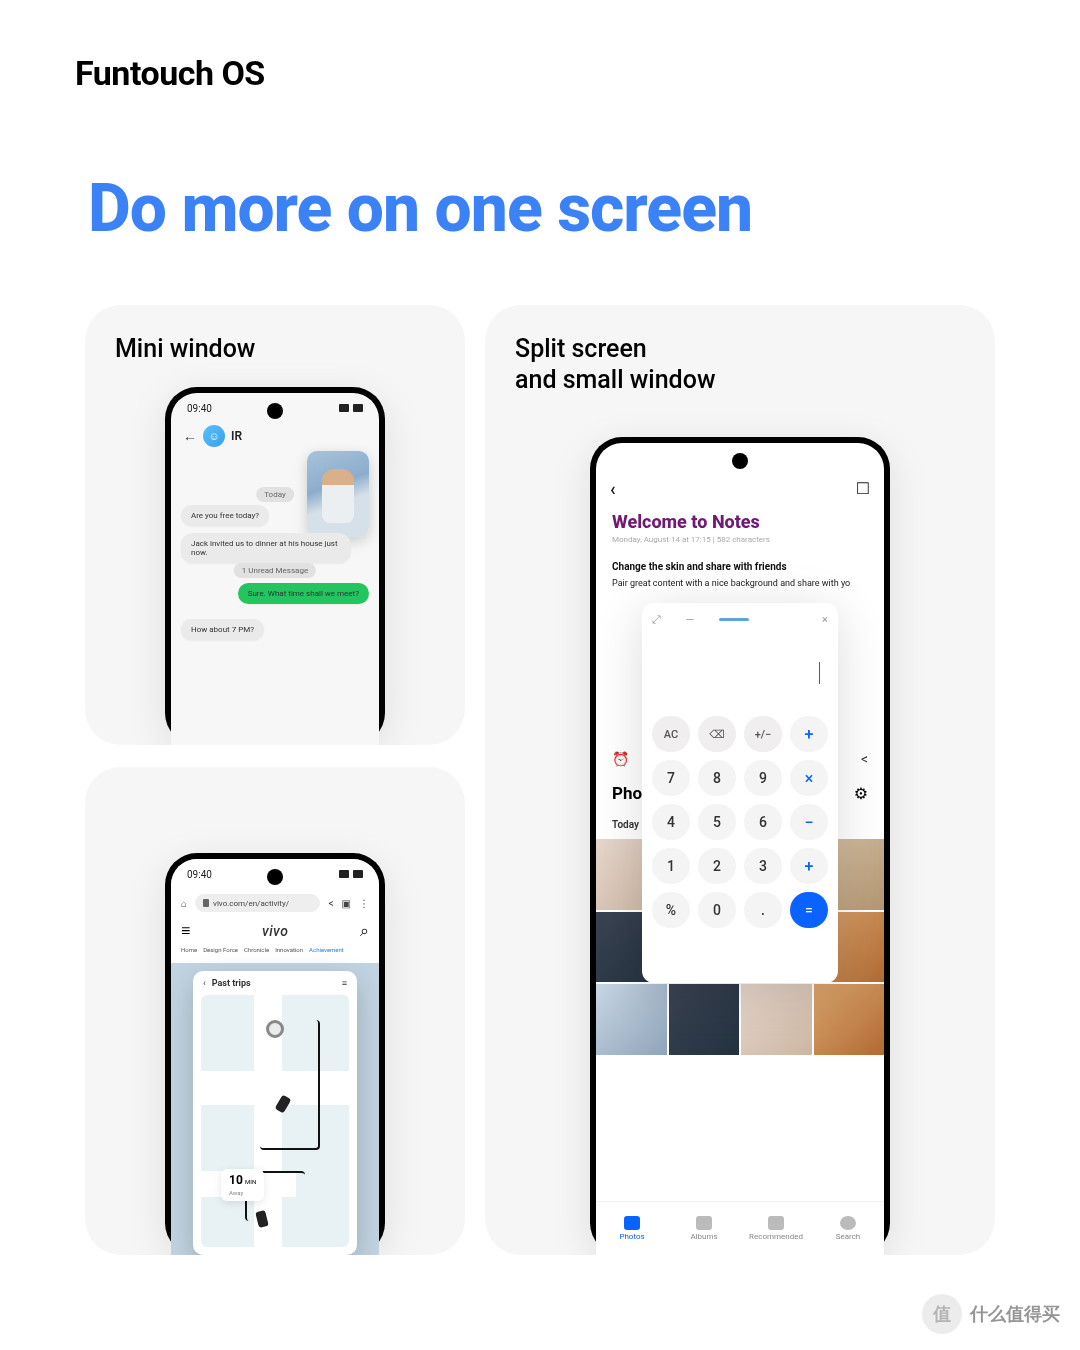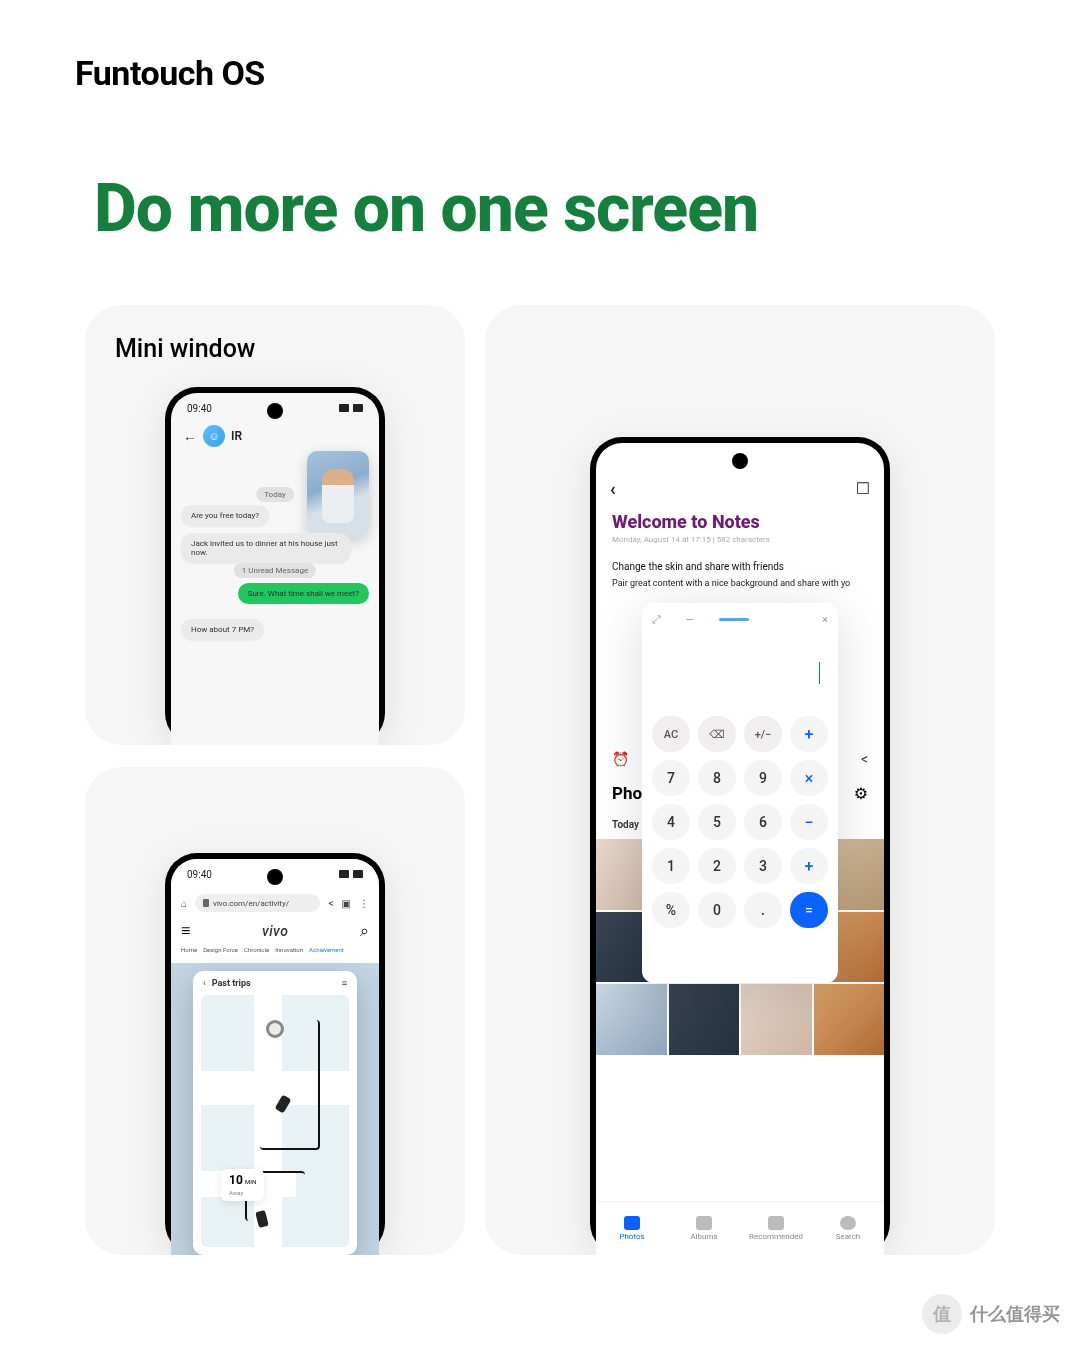--- a/index.html
+++ b/index.html
@@ -1,18 +1,18 @@
 <!DOCTYPE html>
 <html><head>
 <meta charset="utf-8">
 <style>
   *{margin:0;padding:0;box-sizing:border-box;font-family:-apple-system,BlinkMacSystemFont,'Segoe UI',Roboto,Arial,sans-serif;-webkit-font-smoothing:antialiased}
   body{width:1080px;height:1350px;background:#fff;position:relative;overflow:hidden}
   .brand{position:absolute;left:75px;top:53px;font-weight:700;font-size:34px;letter-spacing:-.5px;color:#000}
-  .headline{position:absolute;left:94px;top:170px;font-size:66px;font-weight:800;letter-spacing:-1px;color:#15803d}
+  .headline{position:absolute;left:88px;top:170px;font-size:66px;font-weight:800;letter-spacing:-1px;color:#3b82f6}
   .card{position:absolute;background:#f6f6f6;border-radius:36px}
   .c1{left:85px;top:305px;width:380px;height:440px;overflow:hidden}
   .c2{left:85px;top:767px;width:380px;height:488px;overflow:hidden}
   .c3{left:485px;top:305px;width:510px;height:950px;overflow:hidden}
   .card-title{position:absolute;left:30px;top:28px;font-size:25px;font-weight:500;color:#000;line-height:1.25}
   
   .phone{position:absolute;left:50%;transform:translateX(-50%);background:#000;border-radius:32px;padding:6px 6px 0 6px;box-shadow:0 10px 40px rgba(0,0,0,.1)}
   .screen{background:#f2f2f2;border-radius:26px 26px 0 0;width:100%;height:100%;position:relative;overflow:hidden}
   .notch{position:absolute;left:50%;top:10px;transform:translateX(-50%);width:16px;height:16px;border-radius:50%;background:#000;z-index:30}
   .statusbar{position:absolute;top:0;left:0;right:0;height:30px;display:flex;align-items:center;justify-content:space-between;padding:0 16px;font-size:10px;color:#222;z-index:20}
@@ -49,21 +49,21 @@
   .route{position:absolute;border:2px solid #111;border-radius:4px;background:none}
   .eta{position:absolute;left:20px;bottom:46px;background:#fff;padding:4px 8px;border-radius:6px;font-size:9px;box-shadow:0 2px 8px rgba(0,0,0,.1)}
   .eta b{font-size:12px}
   .car{position:absolute;width:10px;height:16px;background:#222;border-radius:3px}
   
   .p3{top:132px;width:300px;height:818px}
   .p3 .screen{background:#fff}
   .nav{position:absolute;top:30px;left:0;right:0;height:30px;display:flex;align-items:center;justify-content:space-between;padding:0 14px;color:#222}
   .note-t{position:absolute;top:68px;left:16px;font-size:18px;font-weight:800;color:#701a75}
   .note-m{position:absolute;top:92px;left:16px;font-size:8px;color:#aaa}
-  .note-h{position:absolute;top:118px;left:16px;font-size:10px;font-weight:400;color:#111}
+  .note-h{position:absolute;top:118px;left:16px;font-size:10px;font-weight:700;color:#111}
   .note-b{position:absolute;top:134px;left:16px;right:16px;font-size:9px;color:#222;line-height:1.4}
   .toolbar{position:absolute;top:308px;left:0;right:0;display:flex;justify-content:space-between;padding:0 16px;color:#333;font-size:14px}
   .ph-hdr{position:absolute;top:340px;left:0;right:0;display:flex;justify-content:space-between;align-items:center;padding:0 16px}
   .ph-hdr b{font-size:17px}
   .today{position:absolute;top:376px;left:16px;font-size:10px;color:#333;font-weight:600}
   .gallery{position:absolute;top:396px;left:0;right:0;display:grid;grid-template-columns:repeat(4,1fr);gap:2px}
   .th{aspect-ratio:1;background:#ccc}
   .th1{background:linear-gradient(135deg,#e6d6cc,#cdb6a2)}
   .th2{background:linear-gradient(135deg,#8fa88f,#6b8563)}
   .th3{background:linear-gradient(135deg,#d6c1a6,#b39671)}
@@ -179,20 +179,22 @@
           <div class="car" style="left:38%;bottom:20px;transform:rotate(-14deg)"></div>
           <div class="eta"><b>10</b> <span style="font-size:6px">MIN</span><br><span style="font-size:6px;color:#888">Away</span></div>
           <div style="position:absolute;left:44%;top:10%;width:18px;height:18px;border-radius:50%;border:3px solid #888;background:rgba(0,0,0,.08)"></div>
         </div>
       </div>
     </div>
   </div>
 </div>
 
 <div class="card c3">
+  <div class="card-title" style="white-space:pre-line">Split screen
+and small window</div>
   <div class="phone p3">
     <div class="screen">
       <div class="notch"></div>
       <div class="nav">
         <span style="font-size:18px;font-weight:700">‹</span>
         <span>☐</span>
       </div>
       <div class="note-t">Welcome to Notes</div>
       <div class="note-m">Monday, August 14 at 17:15  |  582 characters</div>
       <div class="note-h">Change the skin and share with friends</div>

